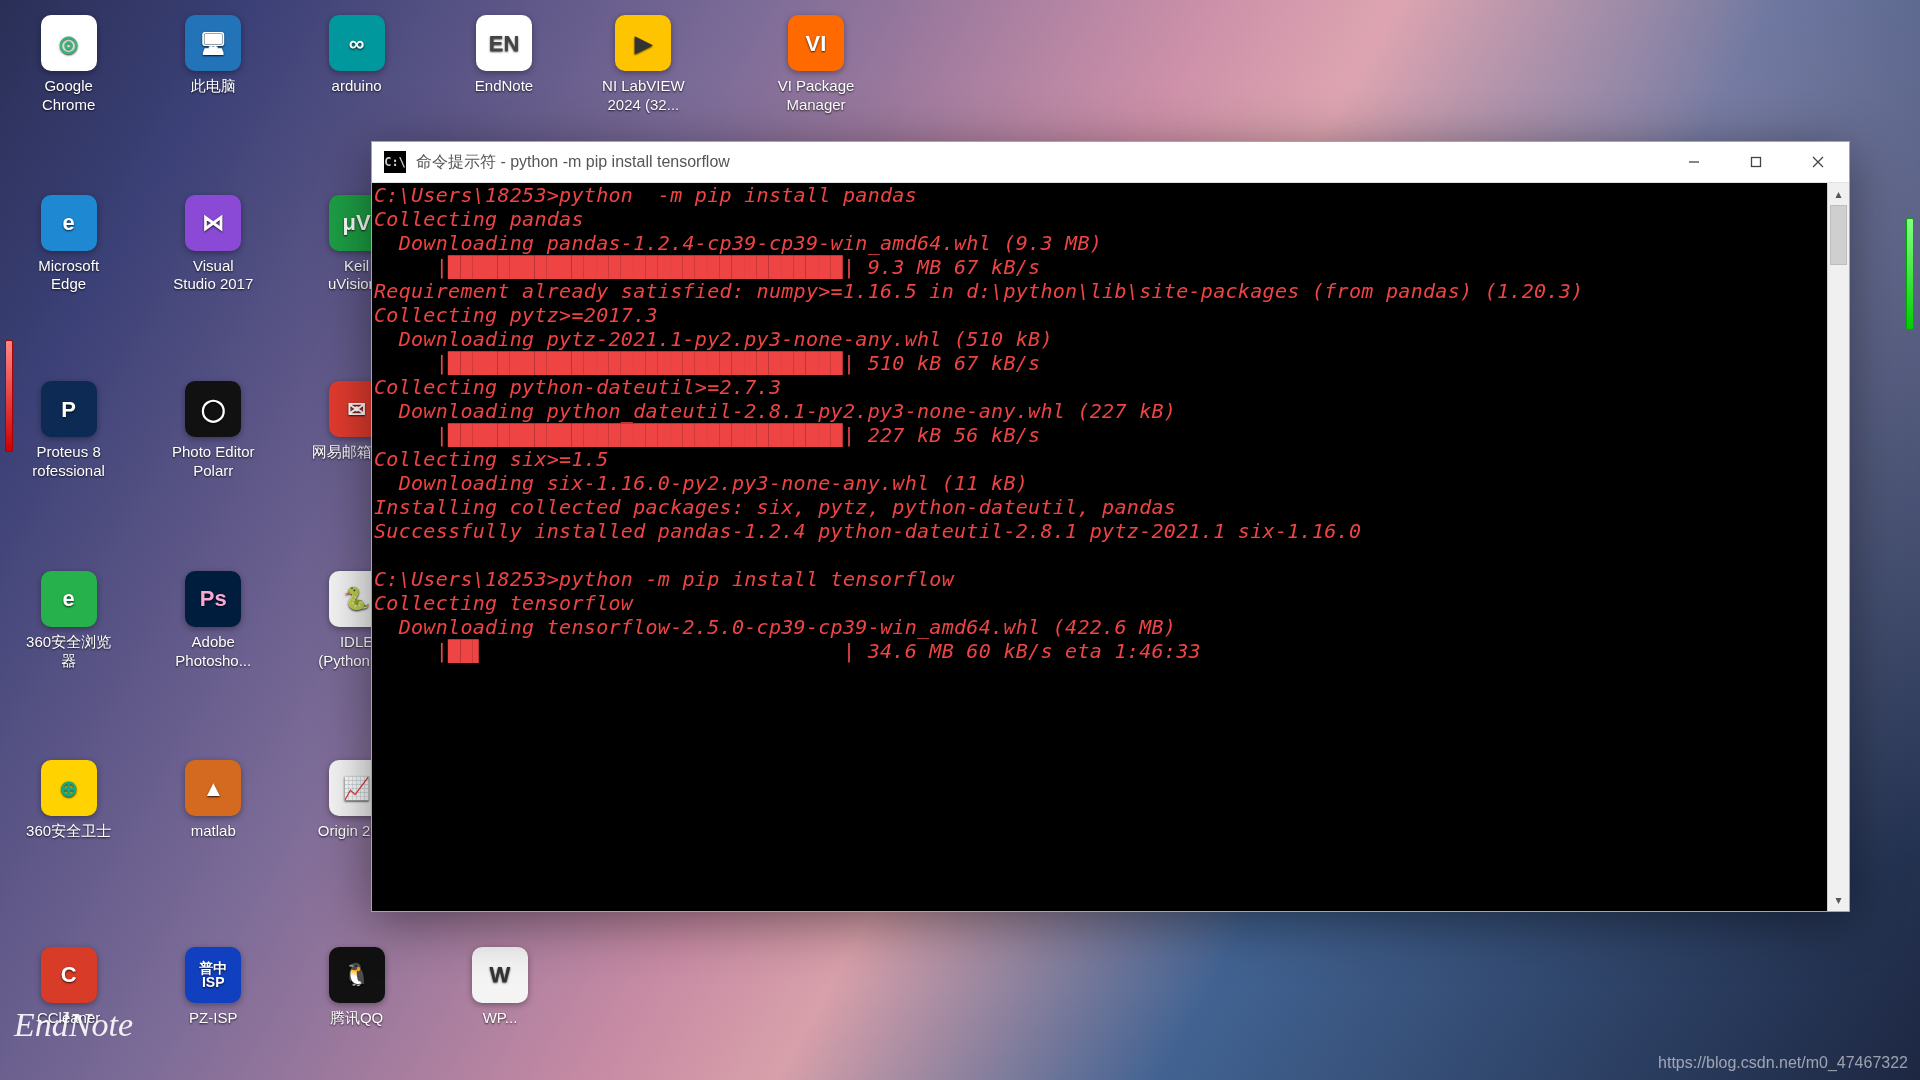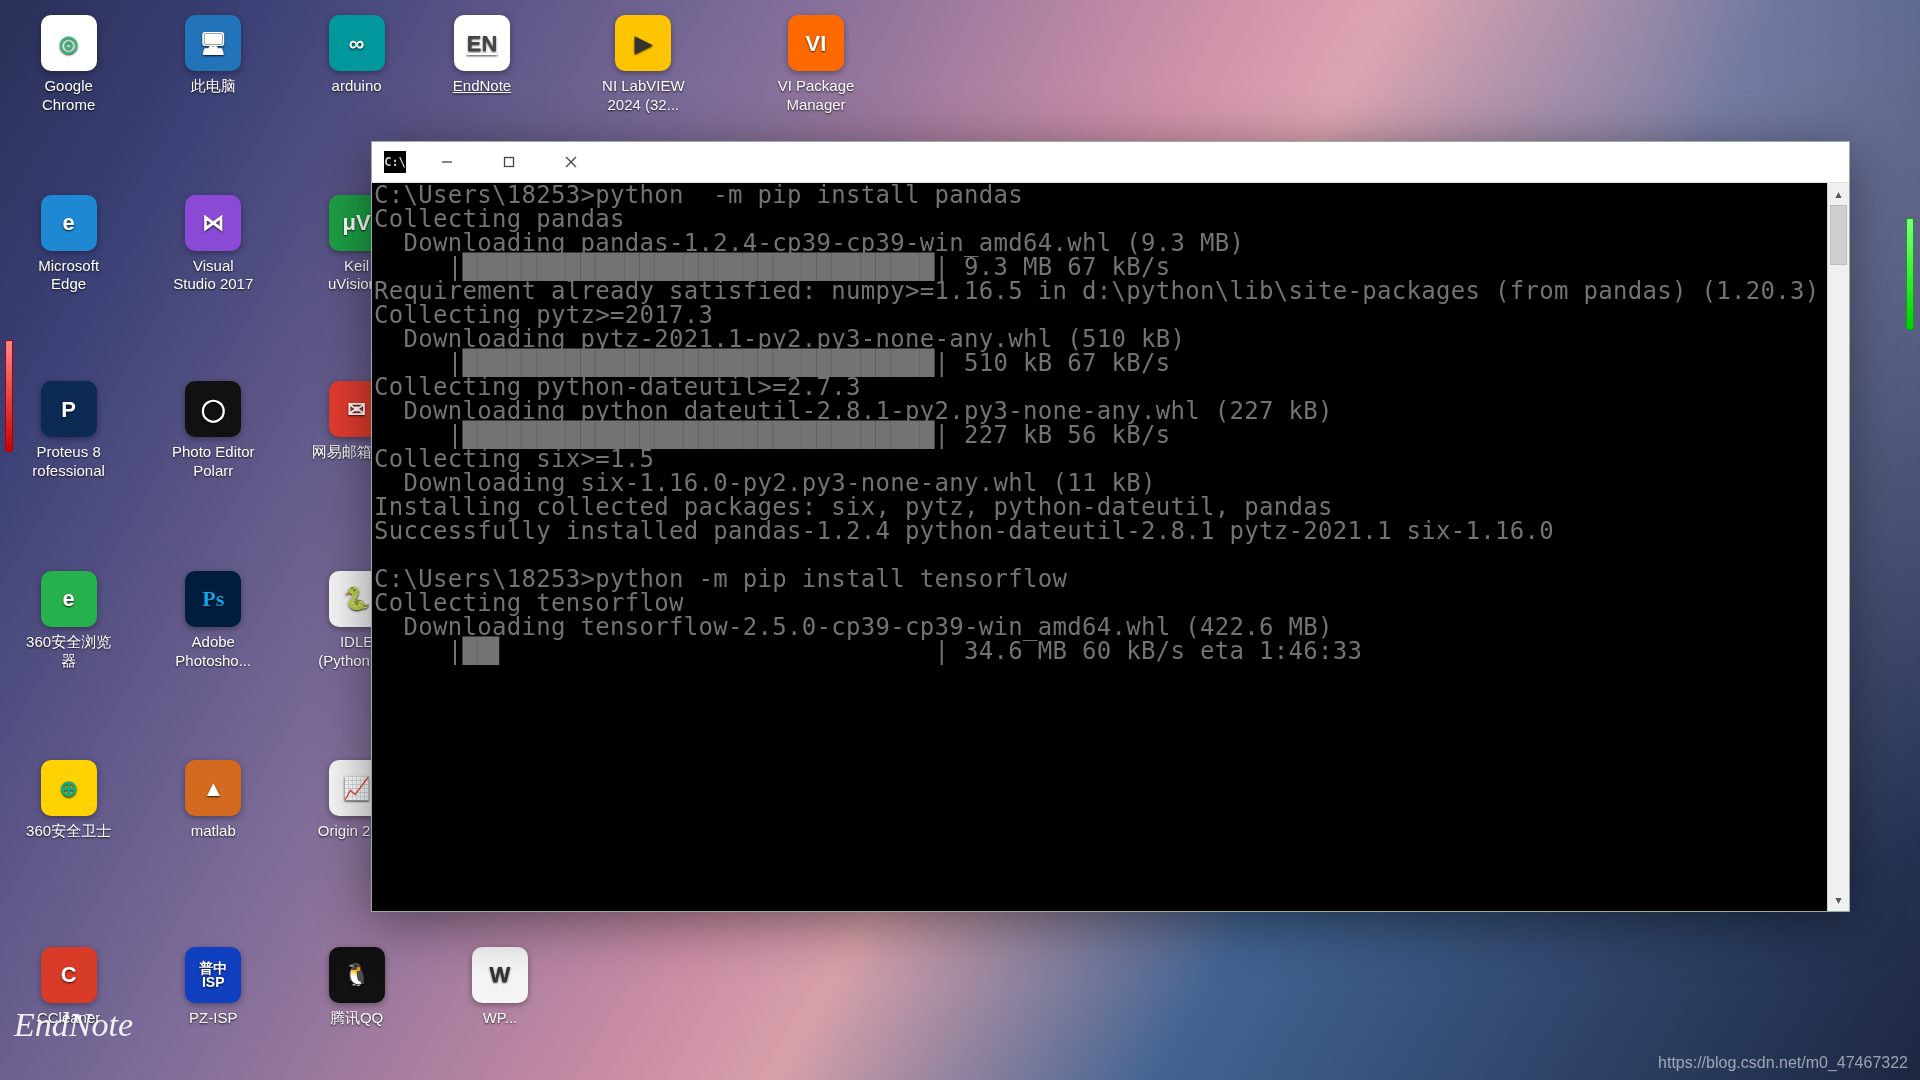--- a/index.html
+++ b/index.html
@@ -27,24 +27,24 @@
   .titlebar {
     height:41px; display:flex; align-items:center; background:#fff; border-bottom:1px solid #e3e3e3;
     font-size:16px; color:#555;
   }
   .tb-icon { width:22px; height:22px; margin:0 10px 0 12px; background:#000; display:flex; align-items:center; justify-content:center; }
   .tb-icon span { color:#ccc; font-family:Consolas,monospace; font-size:12px; font-weight:700; }
   .tb-title { flex:1 1 auto; white-space:nowrap; overflow:hidden; text-overflow:ellipsis; }
   .winbtn { width:62px; height:41px; display:flex; align-items:center; justify-content:center; color:#444; }
   .termwrap { flex:1 1 auto; display:flex; background:#000; }
   .terminal {
-    flex:1 1 auto; background:#000; color:#737373;
+    flex:1 1 auto; background:#000; color:#ef4444;
     font-family:"NSimSun","SimSun","Consolas",monospace;
-    font-size:24px; line-height:24px; letter-spacing:.3px;
-    padding:0 2px; white-space:pre; overflow:hidden;
+    font-size:20px; line-height:24px; letter-spacing:.3px;
+    padding:0 2px; white-space:pre; overflow:hidden;font-style:italic;
   }
   .scrollbar { width:22px; background:#f0f0f0; border-left:1px solid #d0d0d0; position:relative; }
   .sb-btn { height:22px; background:#f0f0f0; display:flex; align-items:center; justify-content:center; color:#555; font-size:12px; cursor:pointer; }
   .sb-track { position:absolute; top:22px; bottom:22px; left:0; right:0; }
   .sb-thumb { position:absolute; left:2px; right:2px; top:0; height:60px; background:#cfcfcf; border:1px solid #bdbdbd; cursor:pointer;}
   .sb-bottom { position:absolute; bottom:0; left:0; right:0; }
   .sign { position:absolute; left:14px; bottom:36px; font-style:italic; font-family:"Brush Script MT","Segoe Script",cursive; color:rgba(255,255,255,.9); font-size:34px;}
   .water { position:absolute; right:12px; bottom:8px; font-size:16px; color:rgba(255,255,255,.55); font-family:Arial, sans-serif;margin-left:27px;}
   .accent { position:absolute; right:6px; top:218px; width:8px; height:112px; background:linear-gradient(#8f8,#0c0); border:1px solid #0a0; border-radius:2px;}
   .accent2 { position:absolute; left:5px; top:340px; width:8px; height:112px; background:linear-gradient(#f88,#c00); border:1px solid #a00; border-radius:2px;}
@@ -60,21 +60,21 @@
 Chrome</span>
       </div>
       <div class="icon" style="left: 161.28px; top: 15.36px;">
         <div class="glyph" style="background: rgb(35, 115, 184); color: rgb(255, 255, 255);">🖥</div>
         <span class="label">此电脑</span>
       </div>
       <div class="icon" style="left: 304.64px; top: 15.36px;">
         <div class="glyph" style="background: rgb(0, 151, 157); color: rgb(255, 255, 255);">∞</div>
         <span class="label">arduino</span>
       </div>
-      <div class="icon" style="left: 430px; top: 15.36px; text-decoration: underline;">
+      <div class="icon" style="left: 452px; top: 15.36px;">
         <div class="glyph" style="background: rgb(255, 255, 255); color: rgb(68, 68, 68);">EN</div>
         <span class="label">EndNote</span>
       </div>
       <div class="icon" style="left: 591.36px; top: 15.36px;">
         <div class="glyph" style="background: rgb(255, 196, 0); color: rgb(51, 51, 51);">▶</div>
         <span class="label">NI LabVIEW
 2024 (32...</span>
       </div>
       <div class="icon" style="left: 764px; top: 15.36px;">
         <div class="glyph" style="background: rgb(255, 106, 0); color: rgb(255, 255, 255);">VI</div>
@@ -117,21 +117,21 @@
       <div class="icon" style="left: 448px; top: 381.44px;">
         <div class="glyph" style="background: rgb(244, 244, 244); color: rgb(51, 51, 51);">📄</div>
         <span class="label">CA...</span>
       </div>
       <div class="icon" style="left: 16.64px; top: 570.88px;">
         <div class="glyph" style="background: rgb(38, 177, 76); color: rgb(255, 255, 255);">e</div>
         <span class="label">360安全浏览
 器</span>
       </div>
       <div class="icon" style="left: 161.28px; top: 570.88px;">
-        <div class="glyph" style="background: rgb(0, 29, 61); color: #0ea5e9; font-family: Liberation Serif, serif;">Ps</div>
+        <div class="glyph" style="background: rgb(0, 29, 61); color: #f9a8d4;">Ps</div>
         <span class="label">Adobe
 Photosho...</span>
       </div>
       <div class="icon" style="left: 304.64px; top: 570.88px;">
         <div class="glyph" style="background: rgb(244, 244, 244); color: rgb(51, 85, 102);">🐍</div>
         <span class="label">IDLE
 (Python 1...</span>
       </div>
       <div class="icon" style="left: 448px; top: 570.88px;">
         <div class="glyph" style="background: rgb(244, 244, 244); color: rgb(51, 51, 51);">📄</div>
@@ -170,20 +170,21 @@
         <div class="glyph" style="background: rgb(244, 244, 244); color: rgb(51, 51, 51);">W</div>
         <span class="label">WP...</span>
       </div>
     </div>
 
   <div class="cmdwin">
     <div class="titlebar">
       <div class="tb-icon">
           <span>C:\</span>
         </div>
+      <div class="tb-title">命令提示符 - python  -m pip install tensorflow</div>
       <div class="winbtn">
         <svg width="12" height="12">
             <line x1="1" y1="6" x2="11" y2="6" stroke="currentColor" stroke-width="1.3"></line>
           </svg>
       </div>
       <div class="winbtn">
         <svg width="12" height="12">
             <rect x="1.5" y="1.5" width="9" height="9" fill="none" stroke="currentColor" stroke-width="1.3"></rect>
           </svg>
       </div>

